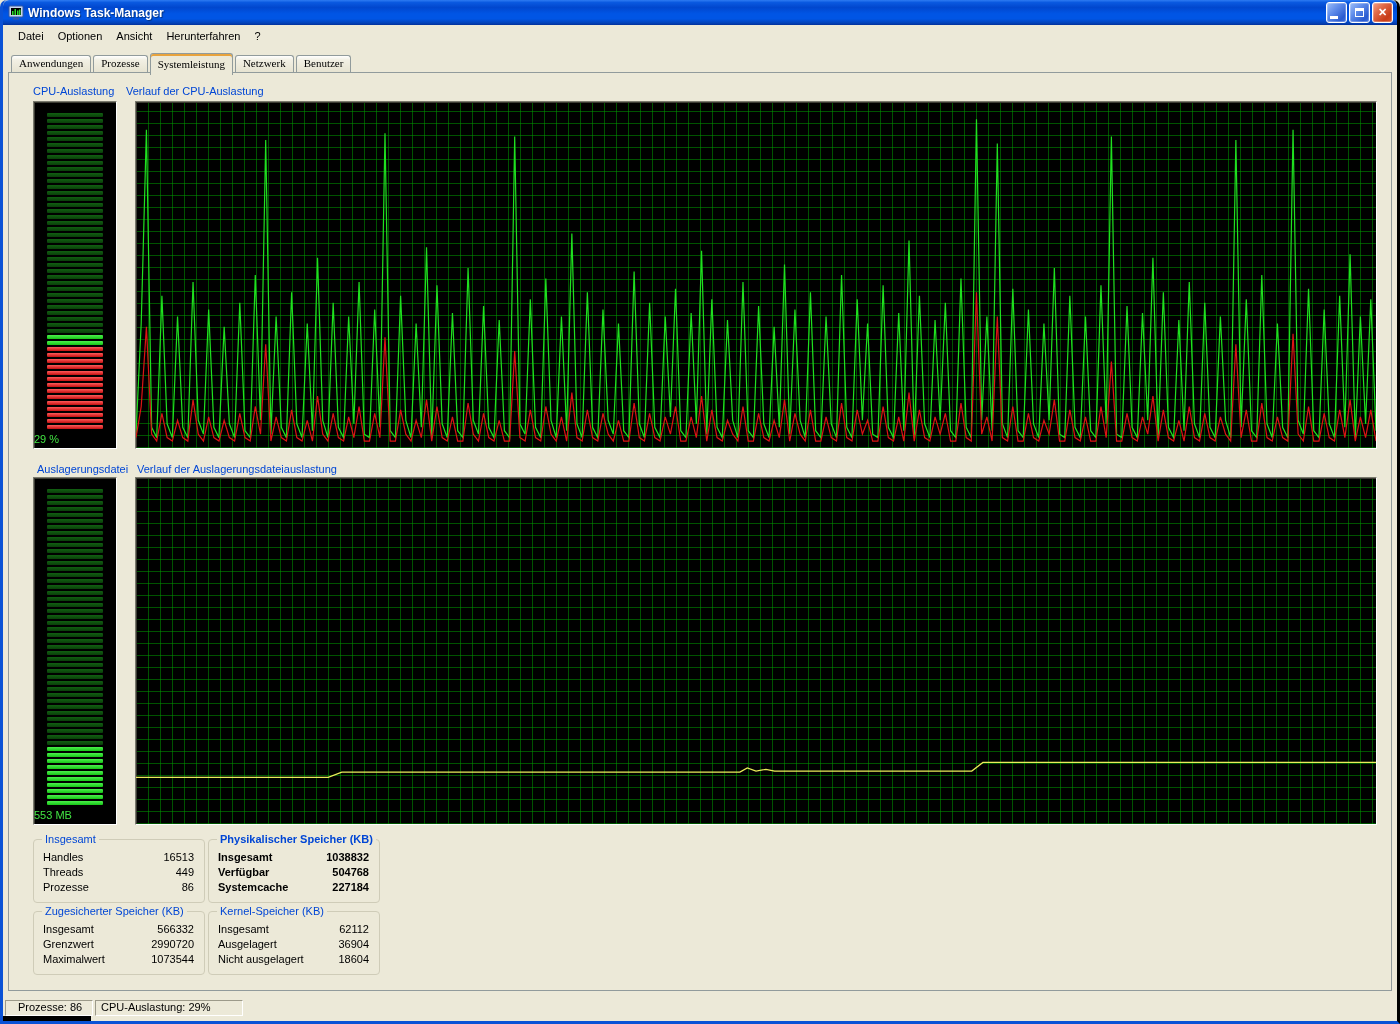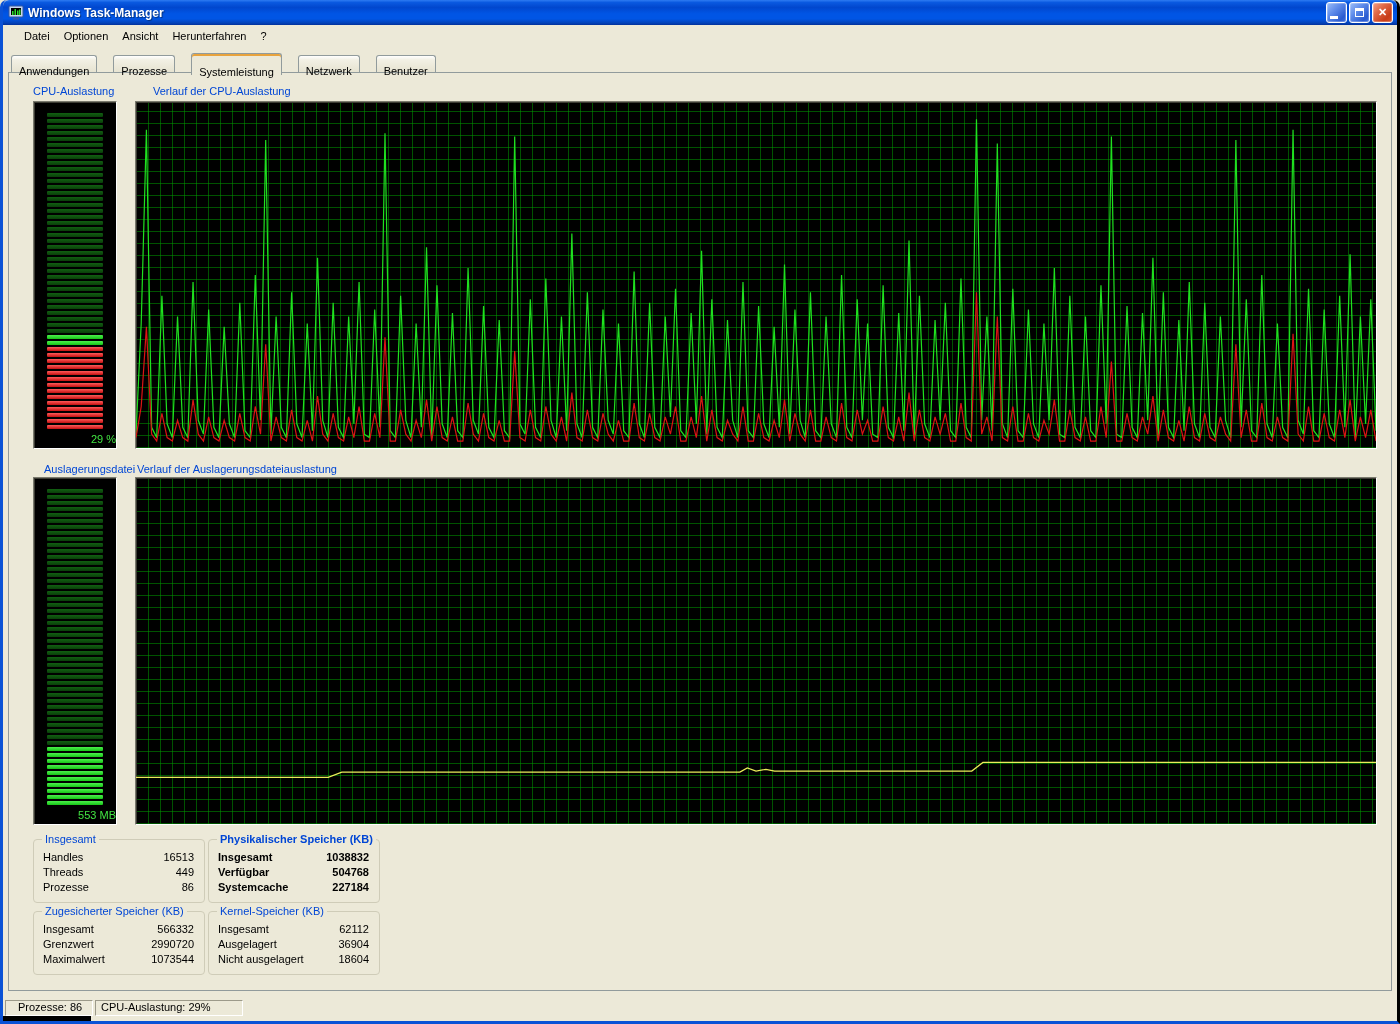--- a/index.html
+++ b/index.html
@@ -17,41 +17,41 @@
   .tb-buttons { display:flex; }
   .tb-btn { width:21px; height:21px; margin-left:2px; border:1px solid #FFF; border-radius:3px;
             display:flex; align-items:center; justify-content:center; cursor:default;
             background:linear-gradient(135deg,#9CBEF8 0%,#5E8BEA 40%,#2A5BD0 80%,#3E70E0 100%);
             box-shadow:inset 0 0 0 1px rgba(255,255,255,.25); }
   .tb-btn.close { background:linear-gradient(135deg,#F5A088 0%,#E06A48 35%,#C83C18 75%,#D4512A 100%); }
   .glyph-min { width:8px; height:3px; background:#FFF; margin-top:9px; margin-right:5px; }
   .glyph-max { width:9px; height:9px; border:1px solid #FFF; border-top:3px solid #FFF; }
   .glyph-close { color:#FFF; font-weight:bold; font-size:11px; line-height:11px; }
   
-  .menubar { height:21px; flex:0 0 21px; display:flex; align-items:center; padding-left:14px; background:#ECE9D8; }
+  .menubar { height:21px; flex:0 0 21px; display:flex; align-items:center; padding-left:8px; background:#ECE9D8; }
   .menu-item { padding:3px 7px; }
   
   .tabstrip { height:19px; flex:0 0 19px; margin:7px 0 0 8px; display:flex; position:relative; z-index:2; overflow:visible; }
-  .tab { height:17px; line-height:15px; margin-top:2px; padding:8px 7px; margin-right:16px; position:relative;
+  .tab { height:17px; line-height:15px; margin-top:2px; padding:0 7px; margin-right:2px; position:relative;
          border:1px solid #919B9C; border-bottom:none; border-radius:3px 3px 0 0;
-         background:linear-gradient(180deg,#FFFFFF 0%,#F2F0E4 25%,#E7E4D2 95%); }
+         background:linear-gradient(180deg,#FFFFFF 0%,#F2F0E4 25%,#E7E4D2 95%);font-family:Liberation Serif, serif; }
   .tab.active { height:22px; margin-top:0; line-height:20px; background:#ECE9D8; z-index:3;
                 box-shadow:inset 0 2px 0 #E8A33D; }
   
   .tab-panel { position:relative; flex:1 1 auto; margin:0 5px 8px 5px; border:1px solid #919B9C; background:#ECE9D8; z-index:1; }
   .sec-label { position:absolute; color:#0046D5; }
   .sunken { border:1px solid; border-color:#7A7A6E #FFFFFF #FFFFFF #7A7A6E; box-shadow:inset 1px 1px 0 #3C3C34; }
   
   .gauge-box { position:absolute; left:24px; width:84px; height:348px; background:#000;
                display:flex; flex-direction:column; }
   .led-stack { flex:1; margin:5px 13px 1px 13px; display:flex; flex-direction:column; justify-content:flex-end; }
   .seg { height:4px; margin-bottom:2px; border-radius:1px; background:linear-gradient(180deg,#116011,#0A3F0A); }
   .seg-on { background:linear-gradient(180deg,#4CF04C,#17C517); }
   .seg-red { background:linear-gradient(180deg,#FF5A5A,#C31010); }
-  .gauge-value { flex:0 0 16px; text-align:right; color:#42E442; font-size:11px; line-height:14px;padding-left:26px; }
+  .gauge-value { flex:0 0 16px; text-align:left; color:#42E442; font-size:11px; line-height:14px; }
   
   .chart-box { position:absolute; left:126px; right:14px; height:348px; background-color:#000;
                background-image:
                  repeating-linear-gradient(0deg, rgba(0,150,0,.55) 0 1px, transparent 1px 12px),
                  repeating-linear-gradient(90deg, rgba(0,150,0,.55) 0 1px, transparent 1px 12px); }
   .chart-box svg { width:100%; height:100%; display:block; }
   
   .groupbox { position:absolute; width:172px; height:64px; border:1px solid #CFCCB8; border-radius:4px; }
   .gb-title { position:absolute; top:-7px; left:8px; background:#ECE9D8; padding:0 3px; color:#0046D5; white-space:nowrap; }
   .gb-rows { padding-top:10px; }
@@ -107,21 +107,21 @@
     <div class="tab">Anwendungen</div>
     <div class="tab">Prozesse</div>
     <div class="tab active">Systemleistung</div>
     <div class="tab">Netzwerk</div>
     <div class="tab">Benutzer</div>
   </div>
 
   <div class="tab-panel">
 
     <span class="sec-label" style="left:24px; top:12px;">CPU-Auslastung</span>
-    <span class="sec-label" style="left:144px; top:12px;text-align:center;">Verlauf der CPU-Auslastung</span>
+    <span class="sec-label" style="left:117px; top:12px;text-align:center;">Verlauf der CPU-Auslastung</span>
 
     <div class="gauge-box sunken" style="top:28px;">
       <div class="led-stack" id="cpu-gauge-stack">
           <div class="seg"></div>
           <div class="seg"></div>
           <div class="seg"></div>
           <div class="seg"></div>
           <div class="seg"></div>
           <div class="seg"></div>
           <div class="seg"></div>
@@ -175,21 +175,21 @@
       <div class="gauge-value">29 %</div>
     </div>
 
     <div class="chart-box sunken" style="top:28px;">
       <svg id="cpu-chart" viewBox="0 0 1000 300" preserveAspectRatio="none">
           <polyline points="0.0,288.0 4.2,192.0 8.4,24.0 12.6,282.0 16.7,291.0 20.9,168.0 25.1,279.0 29.3,291.0 33.5,186.0 37.7,282.0 41.8,291.0 46.0,156.0 50.2,276.0 54.4,288.0 58.6,180.0 62.8,282.0 66.9,291.0 71.1,195.0 75.3,279.0 79.5,291.0 83.7,174.0 87.9,285.0 92.1,291.0 96.2,150.0 100.4,276.0 104.6,33.0 108.8,288.0 113.0,186.0 117.2,282.0 121.3,291.0 125.5,165.0 129.7,279.0 133.9,291.0 138.1,192.0 142.3,285.0 146.4,135.0 150.6,276.0 154.8,291.0 159.0,174.0 163.2,282.0 167.4,291.0 171.5,186.0 175.7,279.0 179.9,156.0 184.1,288.0 188.3,291.0 192.5,180.0 196.7,282.0 200.8,27.0 205.0,285.0 209.2,291.0 213.4,168.0 217.6,276.0 221.8,291.0 225.9,192.0 230.1,282.0 234.3,126.0 238.5,291.0 242.7,159.0 246.9,279.0 251.0,291.0 255.2,183.0 259.4,285.0 263.6,291.0 267.8,144.0 272.0,276.0 276.2,288.0 280.3,177.0 284.5,282.0 288.7,291.0 292.9,189.0 297.1,285.0 301.3,291.0 305.4,30.0 309.6,279.0 313.8,288.0 318.0,171.0 322.2,282.0 326.4,291.0 330.5,153.0 334.7,276.0 338.9,291.0 343.1,186.0 347.3,285.0 351.5,114.0 355.6,279.0 359.8,291.0 364.0,165.0 368.2,282.0 372.4,291.0 376.6,180.0 380.8,276.0 384.9,288.0 389.1,192.0 393.3,285.0 397.5,291.0 401.7,147.0 405.9,279.0 410.0,291.0 414.2,174.0 418.4,282.0 422.6,291.0 426.8,186.0 431.0,273.0 435.1,162.0 439.3,285.0 443.5,291.0 447.7,183.0 451.9,279.0 456.1,129.0 460.3,288.0 464.4,171.0 468.6,282.0 472.8,291.0 477.0,189.0 481.2,276.0 485.4,291.0 489.5,156.0 493.7,285.0 497.9,291.0 502.1,177.0 506.3,279.0 510.5,291.0 514.6,195.0 518.8,282.0 523.0,141.0 527.2,288.0 531.4,180.0 535.6,276.0 539.7,291.0 543.9,165.0 548.1,285.0 552.3,291.0 556.5,186.0 560.7,279.0 564.9,291.0 569.0,150.0 573.2,282.0 577.4,291.0 581.6,171.0 585.8,276.0 590.0,192.0 594.1,288.0 598.3,291.0 602.5,159.0 606.7,282.0 610.9,291.0 615.1,183.0 619.2,285.0 623.4,120.0 627.6,291.0 631.8,168.0 636.0,279.0 640.2,291.0 644.4,189.0 648.5,276.0 652.7,174.0 656.9,285.0 661.1,291.0 665.3,153.0 669.5,282.0 673.6,291.0 677.8,15.0 682.0,276.0 686.2,186.0 690.4,285.0 694.6,36.0 698.7,279.0 702.9,291.0 707.1,162.0 711.3,285.0 715.5,291.0 719.7,180.0 723.8,279.0 728.0,291.0 732.2,192.0 736.4,276.0 740.6,144.0 744.8,288.0 749.0,291.0 753.1,168.0 757.3,282.0 761.5,291.0 765.7,186.0 769.9,285.0 774.1,291.0 778.2,159.0 782.4,279.0 786.6,30.0 790.8,288.0 795.0,291.0 799.2,177.0 803.3,282.0 807.5,291.0 811.7,183.0 815.9,276.0 820.1,135.0 824.3,291.0 828.5,165.0 832.6,282.0 836.8,291.0 841.0,189.0 845.2,285.0 849.4,156.0 853.6,279.0 857.7,291.0 861.9,174.0 866.1,282.0 870.3,291.0 874.5,186.0 878.7,276.0 882.8,291.0 887.0,33.0 891.2,282.0 895.4,171.0 899.6,285.0 903.8,291.0 907.9,150.0 912.1,279.0 916.3,291.0 920.5,192.0 924.7,282.0 928.9,291.0 933.1,24.0 937.2,276.0 941.4,288.0 945.6,162.0 949.8,285.0 954.0,291.0 958.2,180.0 962.3,279.0 966.5,291.0 970.7,168.0 974.9,282.0 979.1,132.0 983.3,291.0 987.4,186.0 991.6,279.0 995.8,171.0 1000.0,285.0" fill="none" stroke="#1FE01F" stroke-width="1.2" vector-effect="non-scaling-stroke"></polyline>
           <polyline points="0.0,291.0 4.2,264.0 8.4,195.0 12.6,288.0 16.7,294.0 20.9,270.0 25.1,291.0 29.3,294.0 33.5,276.0 37.7,291.0 41.8,294.0 46.0,258.0 50.2,288.0 54.4,294.0 58.6,273.0 62.8,291.0 66.9,294.0 71.1,276.0 75.3,291.0 79.5,294.0 83.7,270.0 87.9,291.0 92.1,294.0 96.2,264.0 100.4,288.0 104.6,210.0 108.8,294.0 113.0,273.0 117.2,291.0 121.3,294.0 125.5,267.0 129.7,291.0 133.9,294.0 138.1,276.0 142.3,294.0 146.4,255.0 150.6,288.0 154.8,294.0 159.0,270.0 163.2,291.0 167.4,294.0 171.5,273.0 175.7,291.0 179.9,264.0 184.1,294.0 188.3,294.0 192.5,270.0 196.7,291.0 200.8,204.0 205.0,294.0 209.2,294.0 213.4,267.0 217.6,288.0 221.8,294.0 225.9,276.0 230.1,291.0 234.3,258.0 238.5,294.0 242.7,264.0 246.9,291.0 251.0,294.0 255.2,273.0 259.4,294.0 263.6,294.0 267.8,261.0 272.0,288.0 276.2,294.0 280.3,270.0 284.5,291.0 288.7,294.0 292.9,276.0 297.1,294.0 301.3,294.0 305.4,216.0 309.6,291.0 313.8,294.0 318.0,267.0 322.2,291.0 326.4,294.0 330.5,264.0 334.7,288.0 338.9,294.0 343.1,273.0 347.3,294.0 351.5,252.0 355.6,291.0 359.8,294.0 364.0,267.0 368.2,291.0 372.4,294.0 376.6,270.0 380.8,288.0 384.9,294.0 389.1,276.0 393.3,294.0 397.5,294.0 401.7,261.0 405.9,291.0 410.0,294.0 414.2,270.0 418.4,291.0 422.6,294.0 426.8,273.0 431.0,288.0 435.1,264.0 439.3,294.0 443.5,294.0 447.7,273.0 451.9,291.0 456.1,255.0 460.3,294.0 464.4,267.0 468.6,291.0 472.8,294.0 477.0,276.0 481.2,288.0 485.4,294.0 489.5,264.0 493.7,294.0 497.9,294.0 502.1,270.0 506.3,291.0 510.5,294.0 514.6,276.0 518.8,291.0 523.0,258.0 527.2,294.0 531.4,270.0 535.6,288.0 539.7,294.0 543.9,267.0 548.1,294.0 552.3,294.0 556.5,273.0 560.7,291.0 564.9,294.0 569.0,261.0 573.2,291.0 577.4,294.0 581.6,267.0 585.8,288.0 590.0,276.0 594.1,294.0 598.3,294.0 602.5,264.0 606.7,291.0 610.9,294.0 615.1,273.0 619.2,294.0 623.4,252.0 627.6,294.0 631.8,267.0 636.0,291.0 640.2,294.0 644.4,273.0 648.5,288.0 652.7,270.0 656.9,294.0 661.1,294.0 665.3,261.0 669.5,291.0 673.6,294.0 677.8,165.0 682.0,288.0 686.2,273.0 690.4,294.0 694.6,186.0 698.7,291.0 702.9,294.0 707.1,264.0 711.3,294.0 715.5,294.0 719.7,270.0 723.8,291.0 728.0,294.0 732.2,276.0 736.4,288.0 740.6,258.0 744.8,294.0 749.0,294.0 753.1,267.0 757.3,291.0 761.5,294.0 765.7,273.0 769.9,294.0 774.1,294.0 778.2,264.0 782.4,291.0 786.6,225.0 790.8,294.0 795.0,294.0 799.2,270.0 803.3,291.0 807.5,294.0 811.7,273.0 815.9,288.0 820.1,255.0 824.3,294.0 828.5,267.0 832.6,291.0 836.8,294.0 841.0,276.0 845.2,294.0 849.4,264.0 853.6,291.0 857.7,294.0 861.9,270.0 866.1,291.0 870.3,294.0 874.5,273.0 878.7,288.0 882.8,294.0 887.0,210.0 891.2,291.0 895.4,267.0 899.6,294.0 903.8,294.0 907.9,261.0 912.1,291.0 916.3,294.0 920.5,273.0 924.7,291.0 928.9,294.0 933.1,201.0 937.2,288.0 941.4,294.0 945.6,264.0 949.8,294.0 954.0,294.0 958.2,270.0 962.3,291.0 966.5,294.0 970.7,267.0 974.9,291.0 979.1,258.0 983.3,294.0 987.4,273.0 991.6,291.0 995.8,267.0 1000.0,294.0" fill="none" stroke="#DC1414" stroke-width="1.2" vector-effect="non-scaling-stroke"></polyline>
         </svg>
     </div>
 
-    <span class="sec-label" style="left:35px; top:390px;">Auslagerungsdatei</span>
+    <span class="sec-label" style="left:28px; top:390px;">Auslagerungsdatei</span>
     <span class="sec-label" style="left:128px; top:390px;">Verlauf der Auslagerungsdateiauslastung</span>
 
     <div class="gauge-box sunken" style="top:404px;">
       <div class="led-stack" id="pf-gauge-stack">
           <div class="seg"></div>
           <div class="seg"></div>
           <div class="seg"></div>
           <div class="seg"></div>
           <div class="seg"></div>
           <div class="seg"></div>

